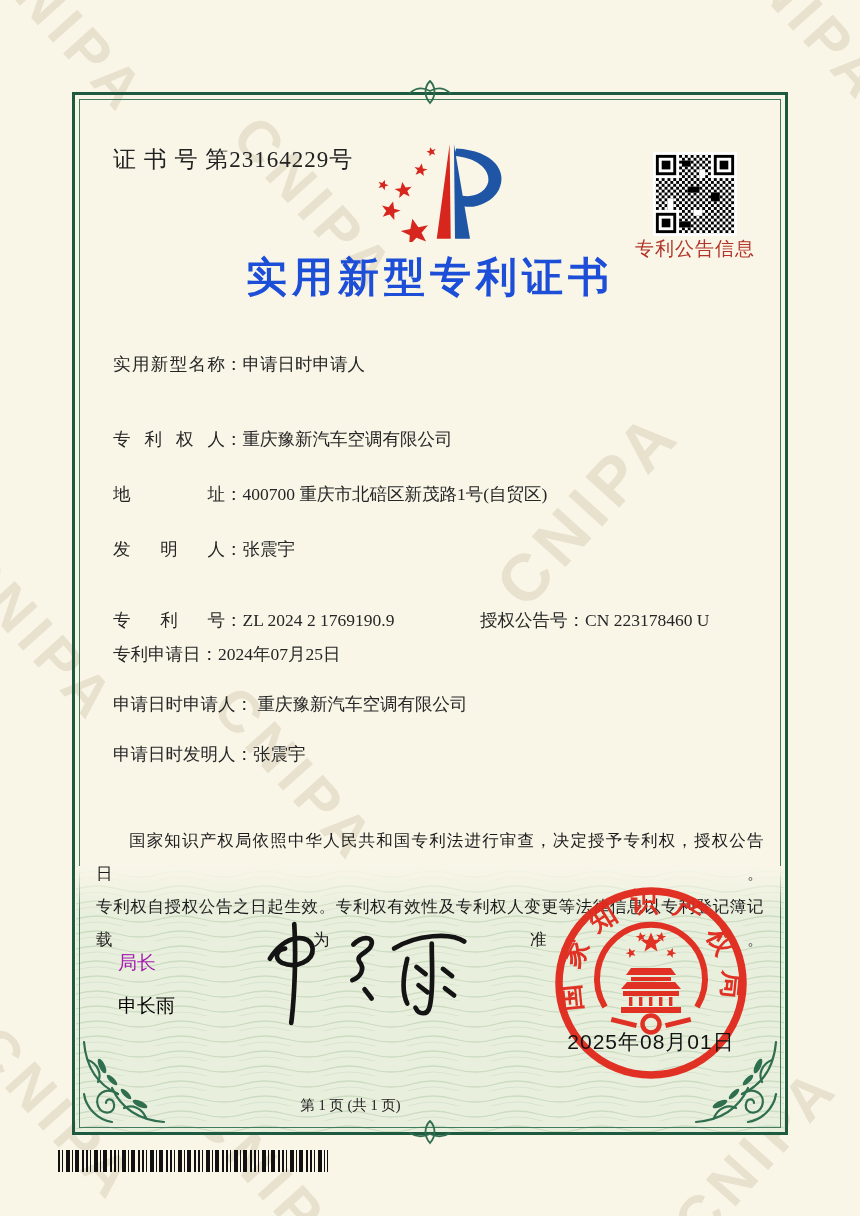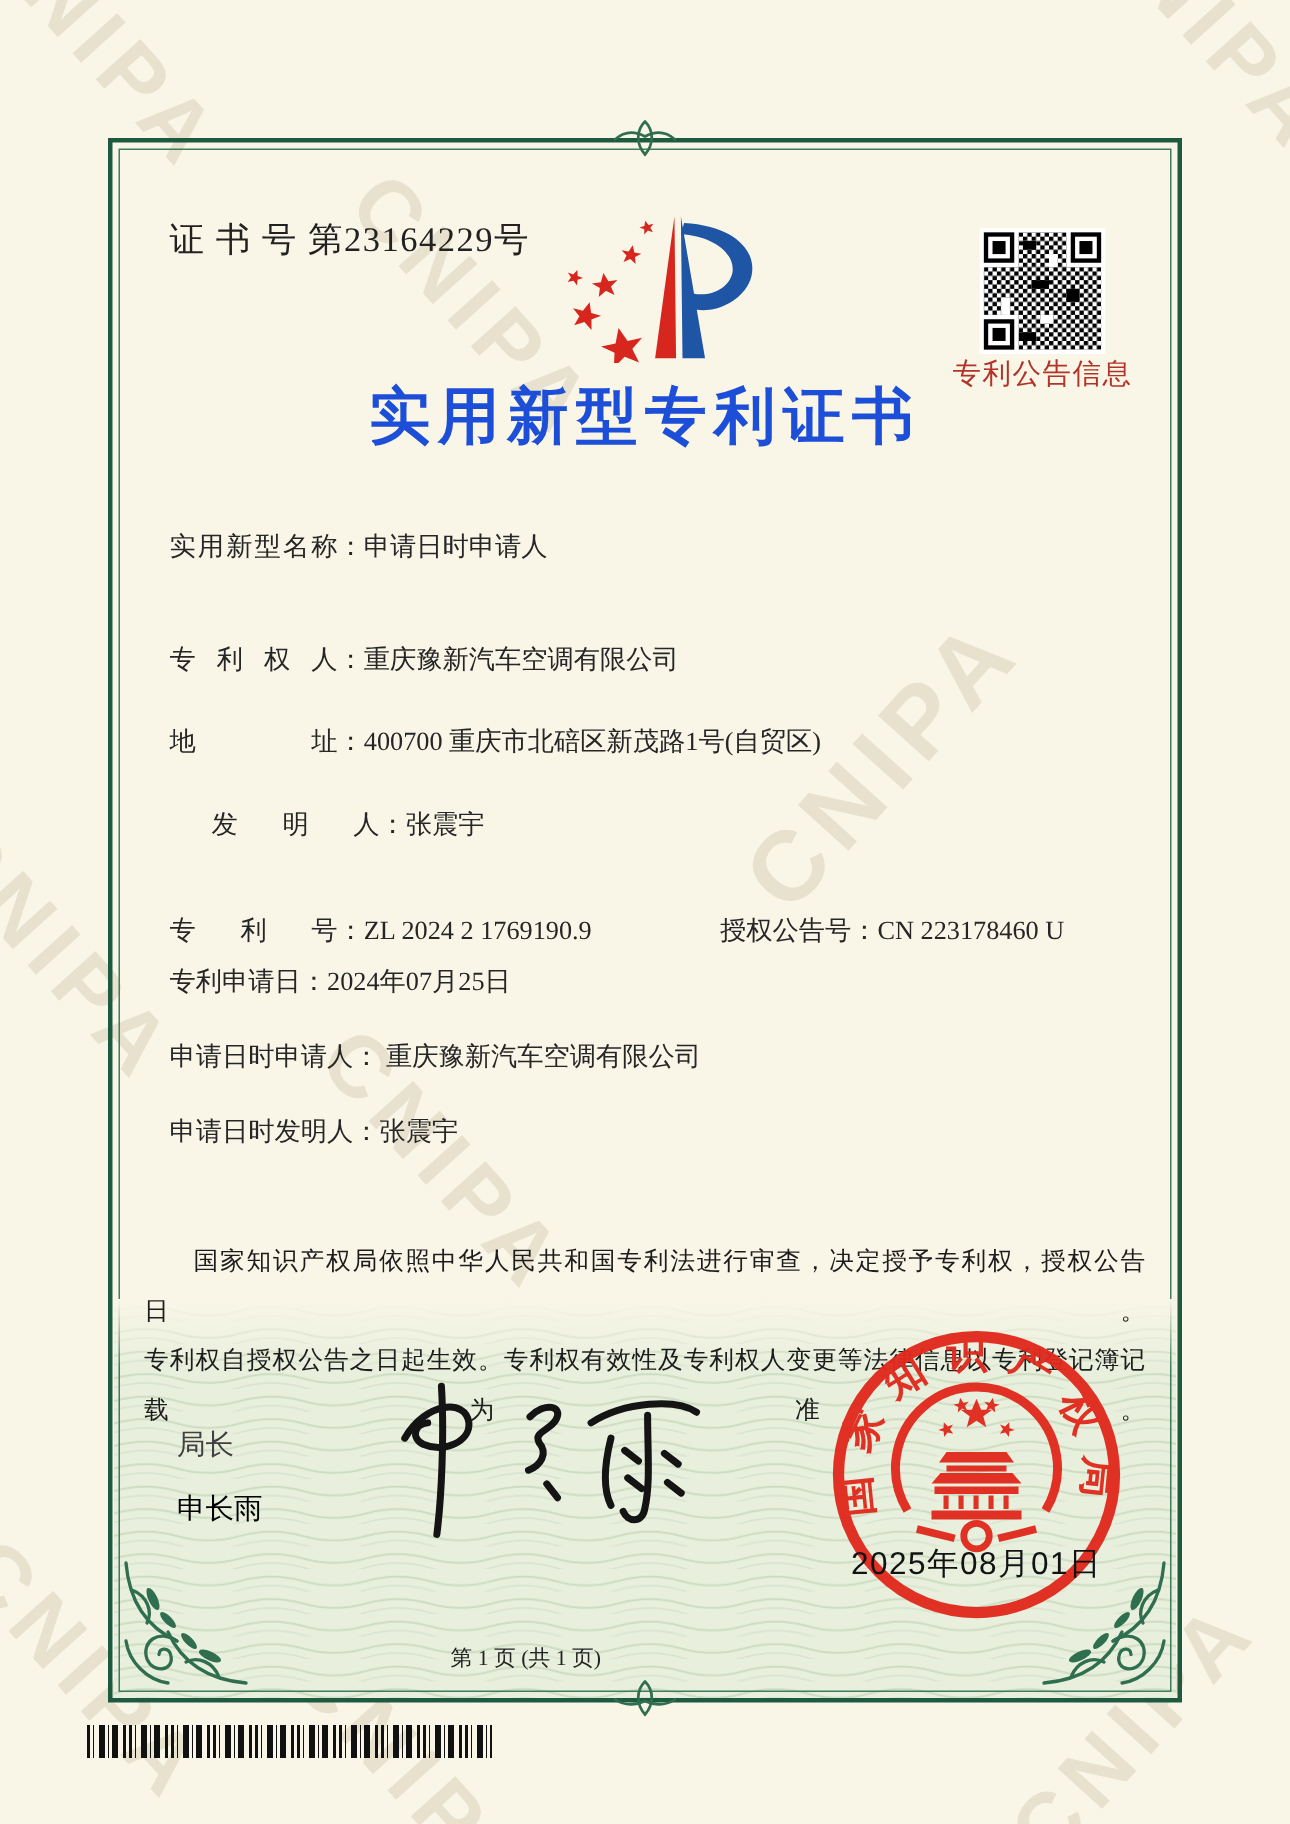--- a/index.html
+++ b/index.html
@@ -51,21 +51,21 @@
   .rcol{position:absolute; left:367px; top:0; white-space:nowrap;}
   
   .intro{
     position:absolute; left:96px; top:824px; width:668px; z-index:4;
     font-size:16.5px; line-height:33px; color:#1c1c1c; letter-spacing:0.5px;
   }
   .intro .l1{text-indent:2em; text-align:justify; text-align-last:justify;}
   .intro .l2{text-align:justify; text-align-last:justify;}
   
   .sig-title{position:absolute; left:118px; top:950px; font-size:19px; z-index:4;
-    font-family:"Liberation Sans","DejaVu Sans",sans-serif; font-weight:500; color:#404040;}
+    font-family:"Liberation Sans","DejaVu Sans",sans-serif; font-weight:500; color:#a21caf;}
   .sig-name{position:absolute; left:118px; top:993px; font-size:19px; z-index:4;
     font-family:"Liberation Sans","DejaVu Sans",sans-serif; font-weight:500; color:#000000;}
   .autograph{position:absolute; left:255px; top:916px; z-index:4;}
   
   .seal{position:absolute; left:551px; top:883px; z-index:5; opacity:0.96;}
   .seal-date{
     position:absolute; left:551px; top:1028px; width:200px; text-align:center; z-index:6;
     font-family:"Liberation Sans","DejaVu Sans",sans-serif;
     font-size:21px; font-weight:500; color:#121212; letter-spacing:1px;
   }
@@ -217,21 +217,21 @@
   <div class="fields">
     <div class="frow" style="top:0;">
       <span class="jlabel">实用新型名称</span><span>：</span><span class="fval">申请日时申请人</span>
     </div>
     <div class="frow" style="top:75px;">
       <span class="jlabel">专利权人</span><span>：</span><span class="fval">重庆豫新汽车空调有限公司</span>
     </div>
     <div class="frow" style="top:130px;">
       <span class="jlabel">地址</span><span>：</span><span class="fval">400700 重庆市北碚区新茂路1号(自贸区)</span>
     </div>
-    <div class="frow" style="top:185px;margin-left:28px;">
+    <div class="frow" style="top:185px;">
       <span class="jlabel">发明人</span><span>：</span><span class="fval">张震宇</span>
     </div>
     <div class="frow" style="top:256px; width:660px;">
       <span class="jlabel">专利号</span><span>：</span><span class="fval">ZL 2024 2 1769190.9</span>
       <span class="rcol">
         <span>授权公告号</span><span>：</span><span class="fval">CN 223178460 U</span>
       </span>
     </div>
     <div class="frow" style="top:290px; width:660px;">
       <span>专利申请日</span><span>：</span><span class="fval">2024年07月25日</span>

